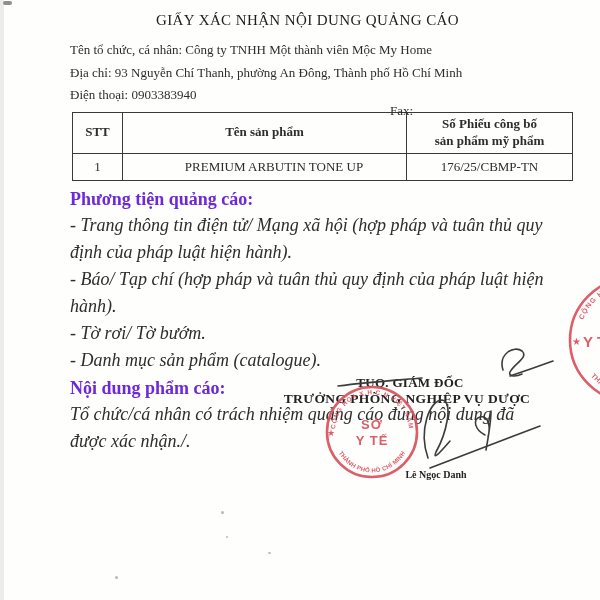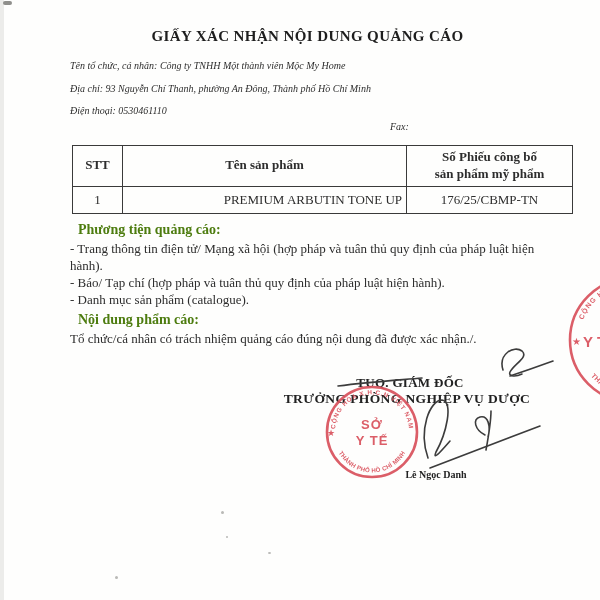--- a/index.html
+++ b/index.html
@@ -10,42 +10,42 @@
   .scan-edge{position:absolute;left:0;top:0;width:4px;height:600px;background:#ececea;}
   .speck{position:absolute;border-radius:50%;background:#b9b9b6;}
   .speck.s0{left:3px;top:1px;width:9px;height:4px;background:#8f8f8c;border-radius:2px;}
   .speck.s1{left:221px;top:511px;width:3px;height:3px;}
   .speck.s2{left:226px;top:536px;width:2px;height:2px;}
   .speck.s3{left:268px;top:552px;width:3px;height:2px;}
   .speck.s4{left:115px;top:576px;width:3px;height:3px;}
 
   .content{padding:12px 55px 0 70px;}
   .title{
-    margin:16px 0 10px 0;text-align:center;font-size:15px;font-weight:bold;
+    margin:0 0 10px 0;text-align:center;font-size:15px;font-weight:normal;
     letter-spacing:.4px;color:#1e1e1e;
   }
-  .info-line{font-size:10px;line-height:22.5px;white-space:nowrap;font-style:italic;}
+  .info-line{font-size:13px;line-height:22.5px;white-space:nowrap;}
   .phone-row{position:relative;}
   .fax{position:absolute;left:320px;top:16px;}
 
   table.product-table{
-    border-collapse:collapse;margin:22px 0 8px 2px;table-layout:fixed;width:473px;
+    border-collapse:collapse;margin:5px 0 8px 2px;table-layout:fixed;width:473px;
   }
   .product-table th,.product-table td{
     border:1.5px solid #3a3a3a;font-size:13px;padding:0 4px;text-align:center;
   }
   .product-table th{font-weight:bold;height:40px;line-height:1.25;}
   .product-table td{height:26px;}
   .col-stt{width:41px;}
   .col-name{width:275px;}
   .col-cert{width:157px;}
-  td.cell-name{text-align:right;padding-left:23px;}
+  td.cell-name{text-align:center;padding-left:23px;}
 
-  .section-heading{font-size:14px;font-weight:bold;margin:4px 0 2px 8px;color:#4d7c0f;}
-  .section-item,.section-body{font-size:13px;line-height:17px;}
+  .section-heading{font-size:18px;font-weight:bold;margin:4px 0 2px 0;color:#6d28d9;}
+  .section-item,.section-body{font-size:18px;line-height:27px;font-style:italic;}
   .section-body{max-width:478px;}
 
   .sig-text{position:absolute;transform:translateX(-50%);white-space:nowrap;font-weight:bold;color:#222;}
   .sig-tuq{left:410px;top:375px;font-size:13px;letter-spacing:.3px;}
   .sig-role{left:407px;top:391px;font-size:13.5px;letter-spacing:.4px;}
   .sig-name{left:436px;top:469px;font-size:10px;}
 
   .stamp-svg{position:absolute;left:312px;top:372px;opacity:.92;}
   .stamp-partial-svg{position:absolute;left:557px;top:265px;opacity:.92;}
   .signature-svg{position:absolute;left:330px;top:340px;pointer-events:none;}
@@ -60,21 +60,21 @@
 <div class="speck s2"></div>
 <div class="speck s3"></div>
 <div class="speck s4"></div>
 
 <div class="content">
   <h1 class="title">GIẤY XÁC NHẬN NỘI DUNG QUẢNG CÁO</h1>
 
   <div class="info-line">Tên tổ chức, cá nhân: Công ty TNHH Một thành viên Mộc My Home</div>
   <div class="info-line">Địa chỉ: 93 Nguyễn Chí Thanh, phường An Đông, Thành phố Hồ Chí Minh</div>
   <div class="info-line phone-row">
-    <span>Điện thoại: 0530461110</span>
+    <span>Điện thoại: 0903383940</span>
     <span class="fax">Fax:</span>
   </div>
 
   <table class="product-table">
     <thead>
       <tr>
         <th class="col-stt">STT</th>
         <th class="col-name">Tên sản phẩm</th>
         <th class="col-cert">
           <div>Số Phiếu công bố</div>
@@ -87,20 +87,21 @@
         <td>1</td>
         <td class="cell-name">PREMIUM ARBUTIN TONE UP</td>
         <td>176/25/CBMP-TN</td>
       </tr>
     </tbody>
   </table>
 
   <div class="section-heading">Phương tiện quảng cáo:</div>
   <div class="section-body">- Trang thông tin điện tử/ Mạng xã hội (hợp pháp và tuân thủ quy định của pháp luật hiện hành).</div>
   <div class="section-item">- Báo/ Tạp chí (hợp pháp và tuân thủ quy định của pháp luật hiện hành).</div>
+  <div class="section-item">- Tờ rơi/ Tờ bướm.</div>
   <div class="section-item">- Danh mục sản phẩm (catalogue).</div>
 
   <div class="section-heading">Nội dung phẩm cáo:</div>
   <div class="section-item">Tổ chức/cá nhân có trách nhiệm quảng cáo đúng nội dung đã được xác nhận./.</div>
 </div>
 
 <div class="sig-text sig-tuq">TUQ. GIÁM ĐỐC</div>
 <div class="sig-text sig-role">TRƯỞNG PHÒNG NGHIỆP VỤ DƯỢC</div>
 
 <svg class="stamp-svg" width="120" height="120" viewBox="0 0 120 120">

